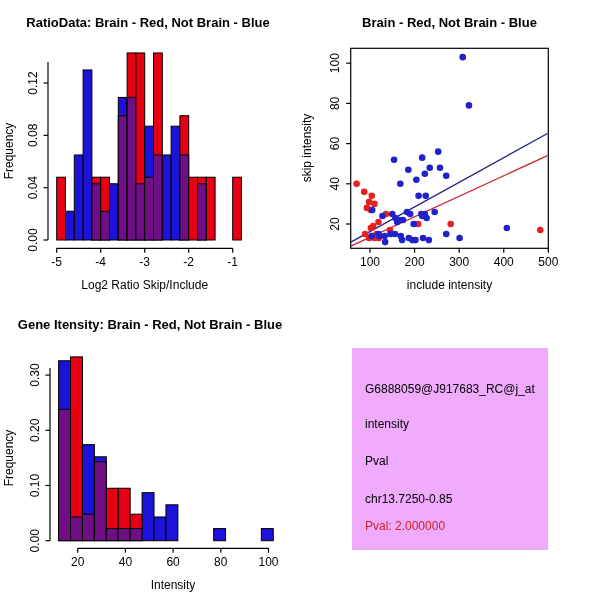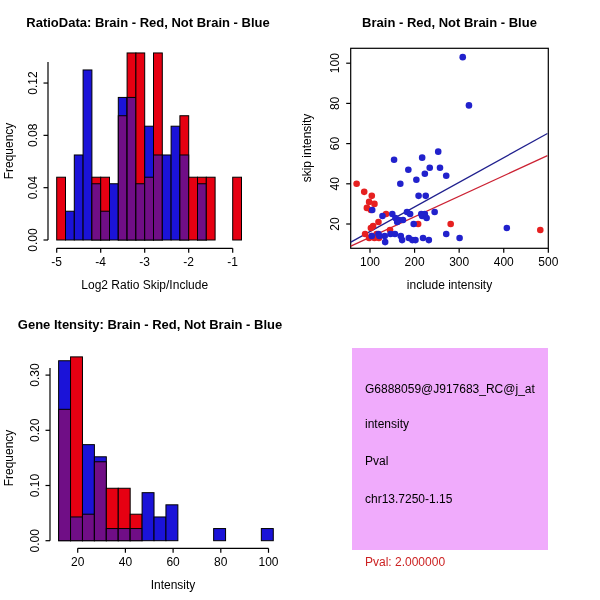--- a/index.html
+++ b/index.html
@@ -206,16 +206,16 @@
       <rect x="154.01999999999998" y="516.964" width="11.92499999999999" height="23.73599999999999" fill="#1b13d8" stroke="#000" stroke-width="1"></rect>
       <rect x="165.945" y="504.82000000000005" width="11.92499999999999" height="35.879999999999995" fill="#1b13d8" stroke="#000" stroke-width="1"></rect>
       <rect x="213.64499999999998" y="528.556" width="11.92499999999999" height="12.144000000000005" fill="#1b13d8" stroke="#000" stroke-width="1"></rect>
       <rect x="261.34499999999997" y="528.556" width="11.92499999999999" height="12.144000000000005" fill="#1b13d8" stroke="#000" stroke-width="1"></rect>
     </svg>
 
   <div class="info-panel" id="panel-info" style="left: 352px; top: 348px; width: 196px; height: 202px; background: #f0abfc;">
     <div class="info-line" style="top:34px">G6888059@J917683_RC@j_at</div>
     <div class="info-line" style="top:69px">intensity</div>
     <div class="info-line" style="top:106px">Pval</div>
-    <div class="info-line" style="top:144px">chr13.7250-1.15</div>
-    <div class="info-line" style="top: 171px; color: rgb(204, 34, 34); margin-top: 36px;">Pval: 2.000000</div>
+    <div class="info-line" style="top:144px">chr13.7250-0.85</div>
+    <div class="info-line" style="top: 171px; color: rgb(204, 34, 34);">Pval: 2.000000</div>
   </div>
 </div>
 
 </body></html>

